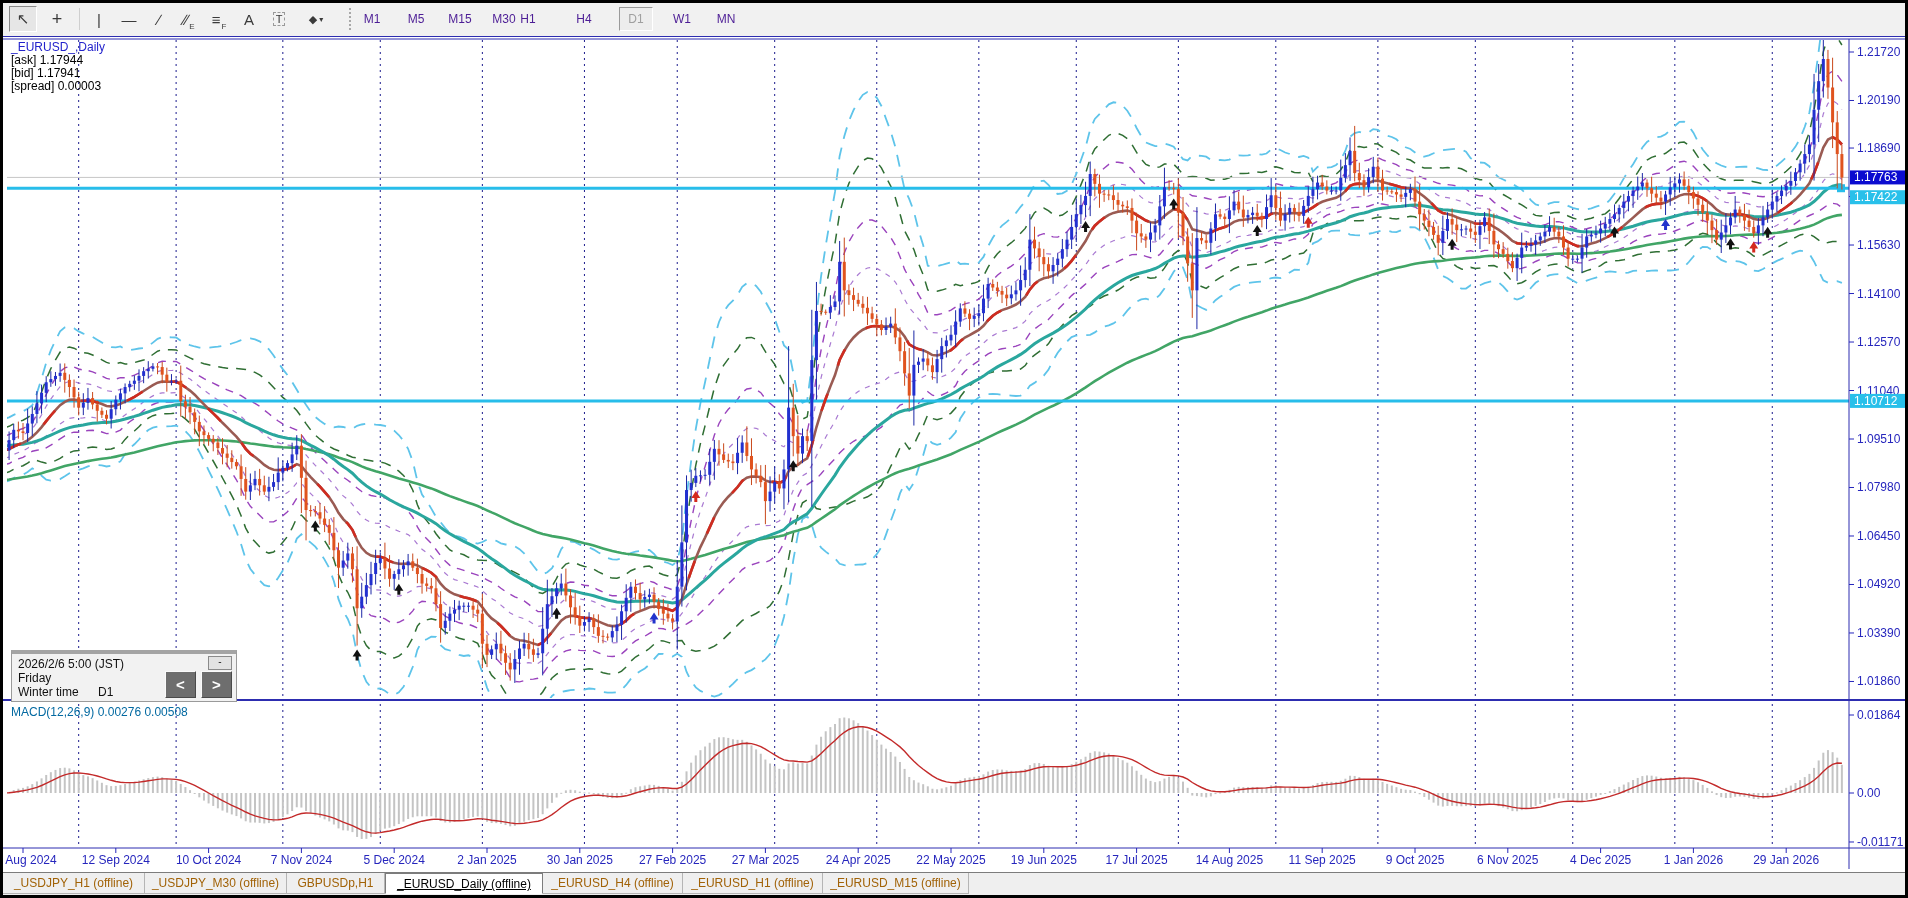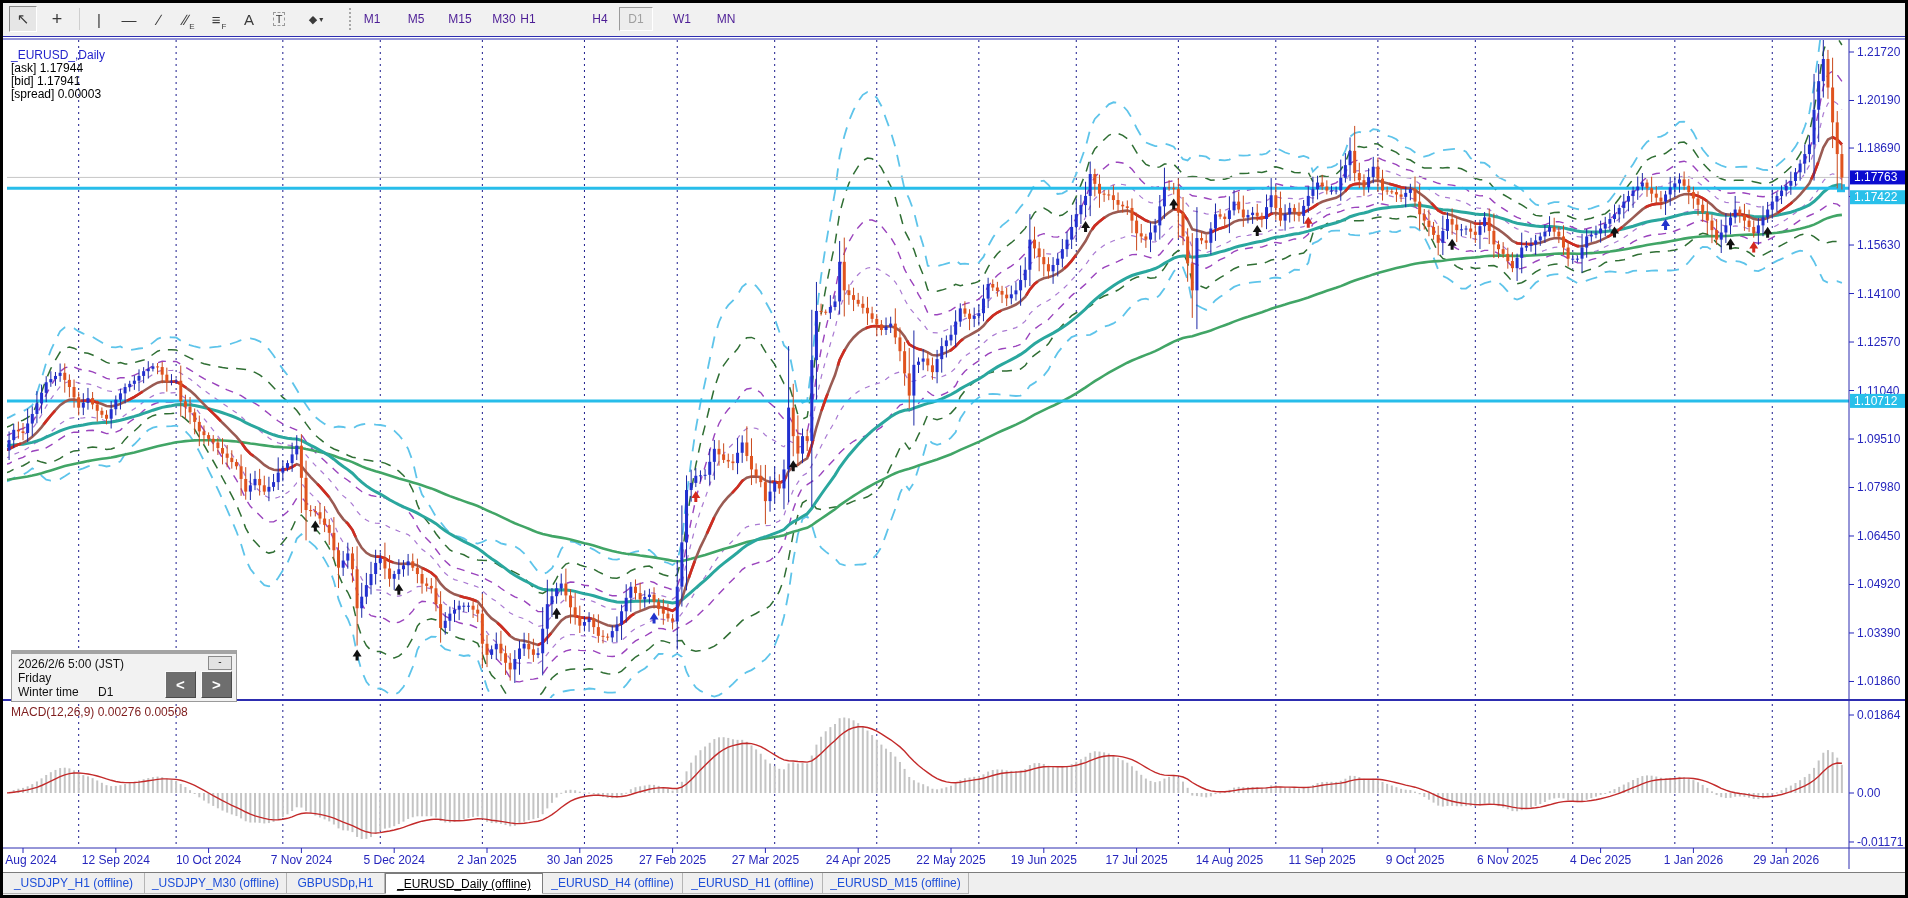--- a/index.html
+++ b/index.html
@@ -13,33 +13,33 @@
   .tbtn .sub{font-size:8px;color:#3a3a3a;align-self:flex-end;margin-left:1px;font-style:normal;}
   .tbtn .caret{font-size:8px;color:#3a3a3a;margin-left:2px;}
   .tsep{position:absolute;top:5px;width:1px;height:22px;background:#cfcfcf;}
   .tgrip{position:absolute;top:5px;width:3px;height:22px;border-left:2px dotted #a8a8a8;}
   .tbox{border:1px dashed #9a9a9a;font-size:11px;padding:0 2px;color:#3a3a3a;}
   .tf{position:absolute;top:4px;height:24px;line-height:24px;text-align:center;font-size:12px;color:#4c1d95;width:34px;}
   .tf.active{border:1px solid;border-color:#9a9a9a #fff #fff #9a9a9a;background:#ededed;color:#9f9f9f;box-sizing:border-box;line-height:22px;}
   
   #chart{position:absolute;left:0;top:0;}
   .sym-info{position:absolute;left:8px;top:38px;font-size:12px;line-height:13px;color:#000;}
-  .sym-info .sym{color:#2323cc;margin-top:8px;}
-  .macd-label{position:absolute;left:8px;top:702px;font-size:12px;color:#7f1d1d;}
+  .sym-info .sym{color:#2323cc;}
+  .macd-label{position:absolute;left:8px;top:702px;font-size:12px;color:#0369a1;}
   
   .infobox{position:absolute;left:8px;top:647px;width:226px;height:52px;background:#f2f2f2;
     border:1px solid #9a9a9a;border-top:4px solid #a4a4a4;box-sizing:border-box;font-size:12px;color:#111;}
   .infobox .row{position:absolute;left:6px;white-space:nowrap;}
   .ib-min{position:absolute;right:4px;top:2px;width:22px;height:12px;background:#e2e2e2;border:1px solid #8a8a8a;
     font-size:10px;line-height:10px;text-align:center;color:#222;}
   .ib-nav{position:absolute;bottom:3px;width:31px;height:27px;background:#6e6e6e;border:1px solid;border-color:#fafafa #4a4a4a #4a4a4a #fafafa;
     color:#fff;font-size:15px;font-weight:bold;text-align:center;line-height:25px;box-sizing:border-box;}
   
   .tabbar{position:absolute;left:0;top:869px;width:1902px;height:23px;background:#efefef;border-top:1px solid #7c7c7c;box-sizing:border-box;display:flex;}
-  .tab{height:21px;line-height:20px;text-align:center;font-size:12px;color:#1d4ed8;background:#efefef;
+  .tab{height:21px;line-height:20px;text-align:center;font-size:12px;color:#a16207;background:#efefef;
     border-right:1px solid #b5b5b5;border-bottom:1px solid #b5b5b5;box-sizing:border-box;white-space:nowrap;overflow:hidden;}
   .tab.active{background:#ffffff;color:#000;border:1px solid #7c7c7c;border-bottom:1px solid #fff;font-size:12px;text-decoration:underline;}
 </style>
 </head>
 <body>
 
 <div class="app">
 
   <svg id="chart" width="1902" height="892" xmlns="http://www.w3.org/2000/svg">
       <defs>
@@ -1439,21 +1439,21 @@
     <div class="tbtn" style="left:294px;width:38px">
         <span style="font-size:11px">◆</span>
         <span class="caret">▾</span>
       </div>
     <div class="tgrip" style="left:346px"></div>
     <div class="tf" style="left:352px">M1</div>
     <div class="tf" style="left:396px">M5</div>
     <div class="tf" style="left:440px">M15</div>
     <div class="tf" style="left:484px">M30</div>
     <div class="tf" style="left:508px">H1</div>
-    <div class="tf" style="left:580px">H4</div>
+    <div class="tf" style="left:564px">H4</div>
     <div class="tf active" style="left:616px">D1</div>
     <div class="tf" style="left:662px">W1</div>
     <div class="tf" style="left:706px">MN</div>
   </div>
 
   <div class="sym-info">
     <div class="sym">_EURUSD_,Daily</div>
     <div>[ask] 1.17944</div>
     <div>[bid] 1.17941</div>
     <div>[spread] 0.00003</div>

